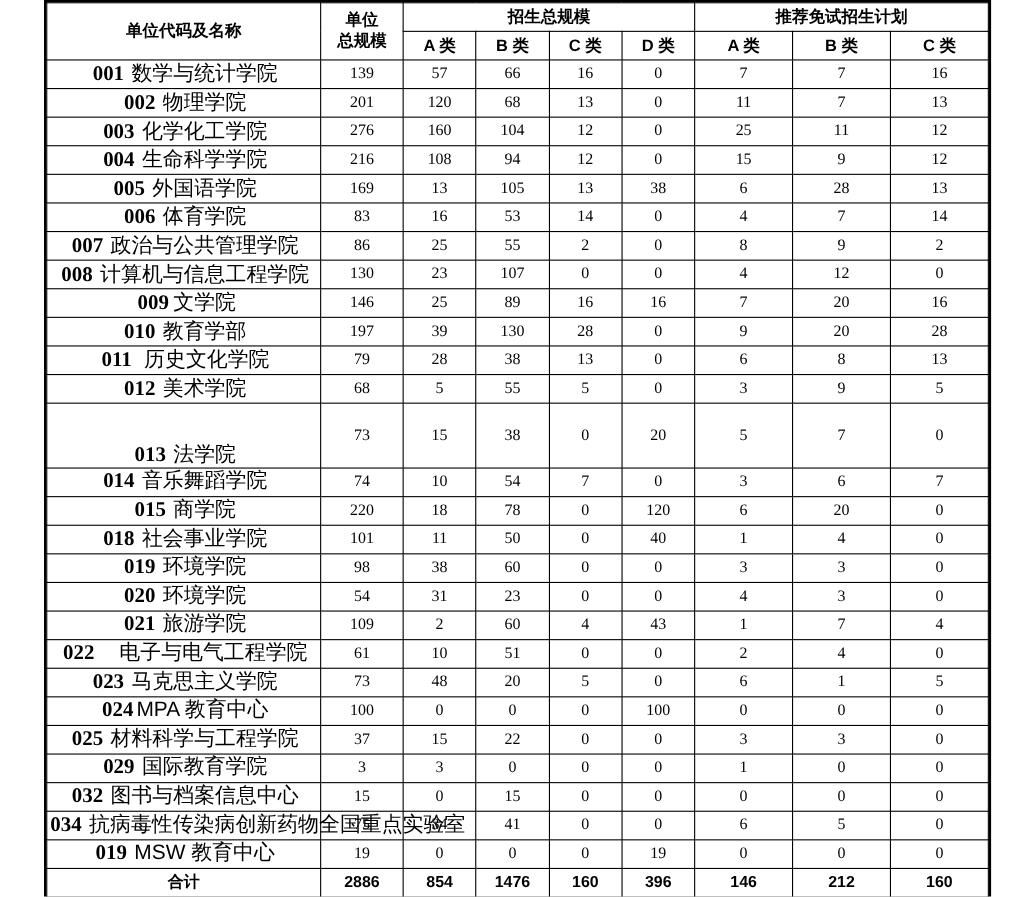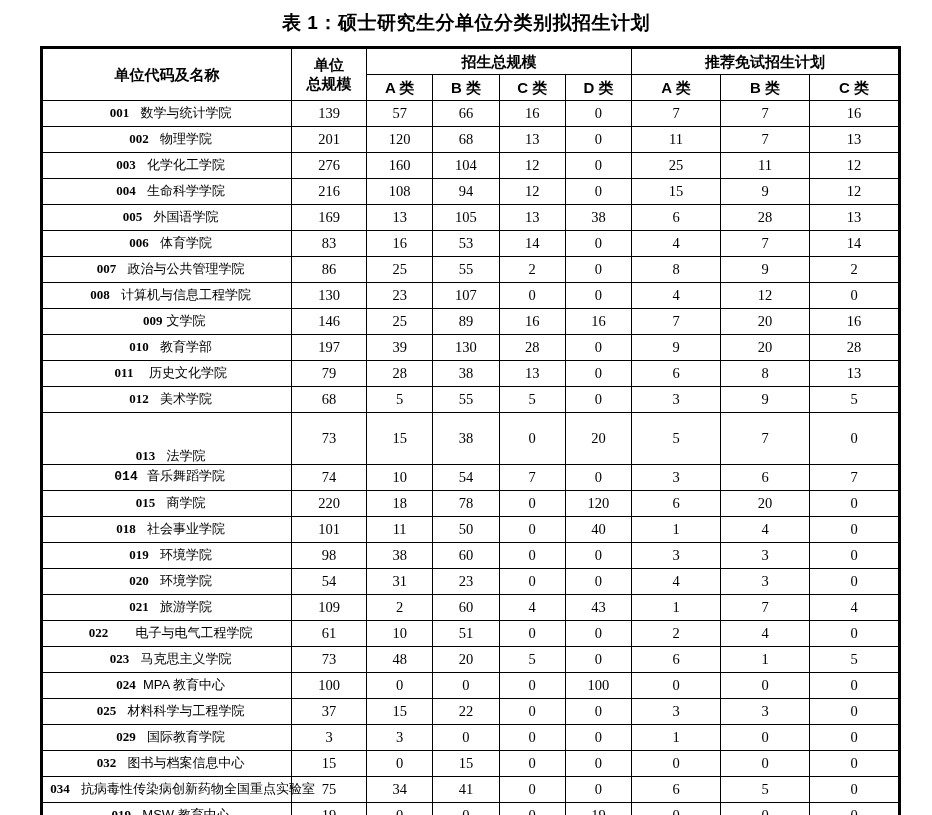--- a/index.html
+++ b/index.html
@@ -75,21 +75,21 @@
   }
   th.sub {
     width: 66px;
     font-size: 14px;
   }
   td.name {
     text-align: left;
     padding-left: 6px;
     font-family: "Liberation Sans", "DejaVu Sans", sans-serif;
     font-weight: bold;
-    font-size: 13px;
+    font-size: 19px;
     white-space: nowrap;
   }
   td.num {
     font-family: "Liberation Serif", "DejaVu Serif", serif;
     font-size: 14.5px;
   }
   tr.total td {
     font-family: "Liberation Sans", "DejaVu Sans", sans-serif;
     font-weight: bold;
     font-size: 14.5px;
@@ -107,21 +107,20 @@
   .two-line {
     display: block;
     line-height: 1.25;
   }
 </style>
 </head>
 <body>
 
 <div class="page">
 
-  <div class="title">表 1：硕士研究生分单位分类别拟招生计划</div>
 
   <div class="table-wrap">
     <div class="outer">
       <table class="plan">
         <thead>
           <tr>
             <th class="unit-head" rowspan="2">单位代码及名称</th>
             <th class="scale-head" rowspan="2">
               <span class="two-line">单位</span>
               <span class="two-line">总规模</span>
@@ -277,21 +276,21 @@
               <td class="num">73</td>
               <td class="num">15</td>
               <td class="num">38</td>
               <td class="num">0</td>
               <td class="num">20</td>
               <td class="num">5</td>
               <td class="num">7</td>
               <td class="num">0</td>
             </tr>
             <tr>
-              <td class="name"><span class="code" style="margin-right: 4px; font-family: Liberation Mono, monospace;">014</span><span>音乐舞蹈学院</span></td>
+              <td class="name"><span class="code" style="margin-right: 4px;">014</span><span>音乐舞蹈学院</span></td>
               <td class="num">74</td>
               <td class="num">10</td>
               <td class="num">54</td>
               <td class="num">7</td>
               <td class="num">0</td>
               <td class="num">3</td>
               <td class="num">6</td>
               <td class="num">7</td>
             </tr>
             <tr>

